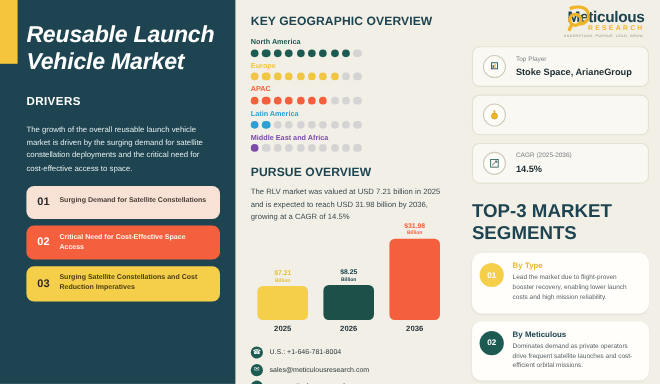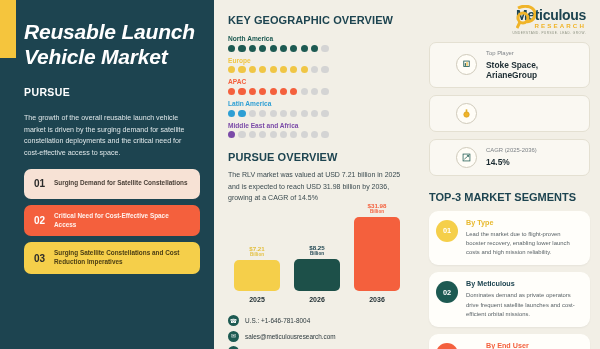--- a/index.html
+++ b/index.html
@@ -103,31 +103,31 @@
     font-size: 6.2px; font-weight: bold; color: #f0b429; letter-spacing: 2.1px; line-height: 1; margin-top: 1px;
   }
   .logo-tag { font-size: 3.1px; color: #8a8f7e; letter-spacing: .5px; margin-top: 1.5px; }
   .logo-swoosh {
     position: absolute; left: 4px; top: -3px; width: 20px; height: 24px;
   }
 
   .stats { margin-top: 4px; display: flex; flex-direction: column; gap: 7px; }
   .stat {
     background: #faf8f2; border: 1px solid #e4e0d2; border-radius: 7px;
-    padding: 7px 26px; display: flex; align-items: center; gap: 9px; min-height: 34px;
+    padding: 7px 9px; display: flex; align-items: center; gap: 9px; min-height: 34px;
   }
   .stat-ico {
     width: 21px; height: 21px; border-radius: 50%;
     border: 1px solid #cfcabb; background: #fffdf7;
     display: flex; align-items: center; justify-content: center; flex: 0 0 auto;
   }
   .stat-label { font-size: 5.9px; color: #7d8287; line-height: 1.3; }
   .stat-value { font-size: 8.4px; font-weight: bold; color: #1b2b31; margin-top: 2px; }
 
-  .seg-title { font-size: 11px; font-weight: bold; color: #1d4450; margin-top: 15px; }
+  .seg-title { font-size: 17px; font-weight: bold; color: #1d4450; margin-top: 15px; }
   .segs { margin-top: 8px; display: flex; flex-direction: column; gap: 7px; }
   .seg {
     background: #fffefa; border-radius: 9px; padding: 8px 9px 8px 7px;
     display: flex; align-items: flex-start; gap: 8px; min-height: 44px;
     box-shadow: 0 1px 2px rgba(0,0,0,.05);
   }
   .seg-num {
     width: 22px; height: 22px; border-radius: 50%; flex: 0 0 auto;
     display: flex; align-items: center; justify-content: center;
     font-size: 7.4px; font-weight: bold; margin-top: 1px;
@@ -142,21 +142,21 @@
   .s3 .seg-h { color: #f4603d; padding-left: 20px; }
 </style>
 </head>
 <body>
 
 <div class="page">
 
   <div class="left-panel">
     <div class="accent-bar"></div>
     <div class="title">Reusable Launch Vehicle Market</div>
-    <div class="drivers-head">PURSUE</div>
+    <div class="drivers-head">DRIVERS</div>
     <div class="drivers-body">The growth of the overall reusable launch vehicle market is driven by the surging demand for satellite constellation deployments and the critical need for cost-effective access to space.</div>
     <div class="driver-list">
       <div class="driver d1">
         <div class="num">01</div>
         <div class="txt">Surging Demand for Satellite Constellations</div>
       </div>
       <div class="driver d2">
         <div class="num">02</div>
         <div class="txt">Critical Need for Cost-Effective Space Access</div>
       </div>

